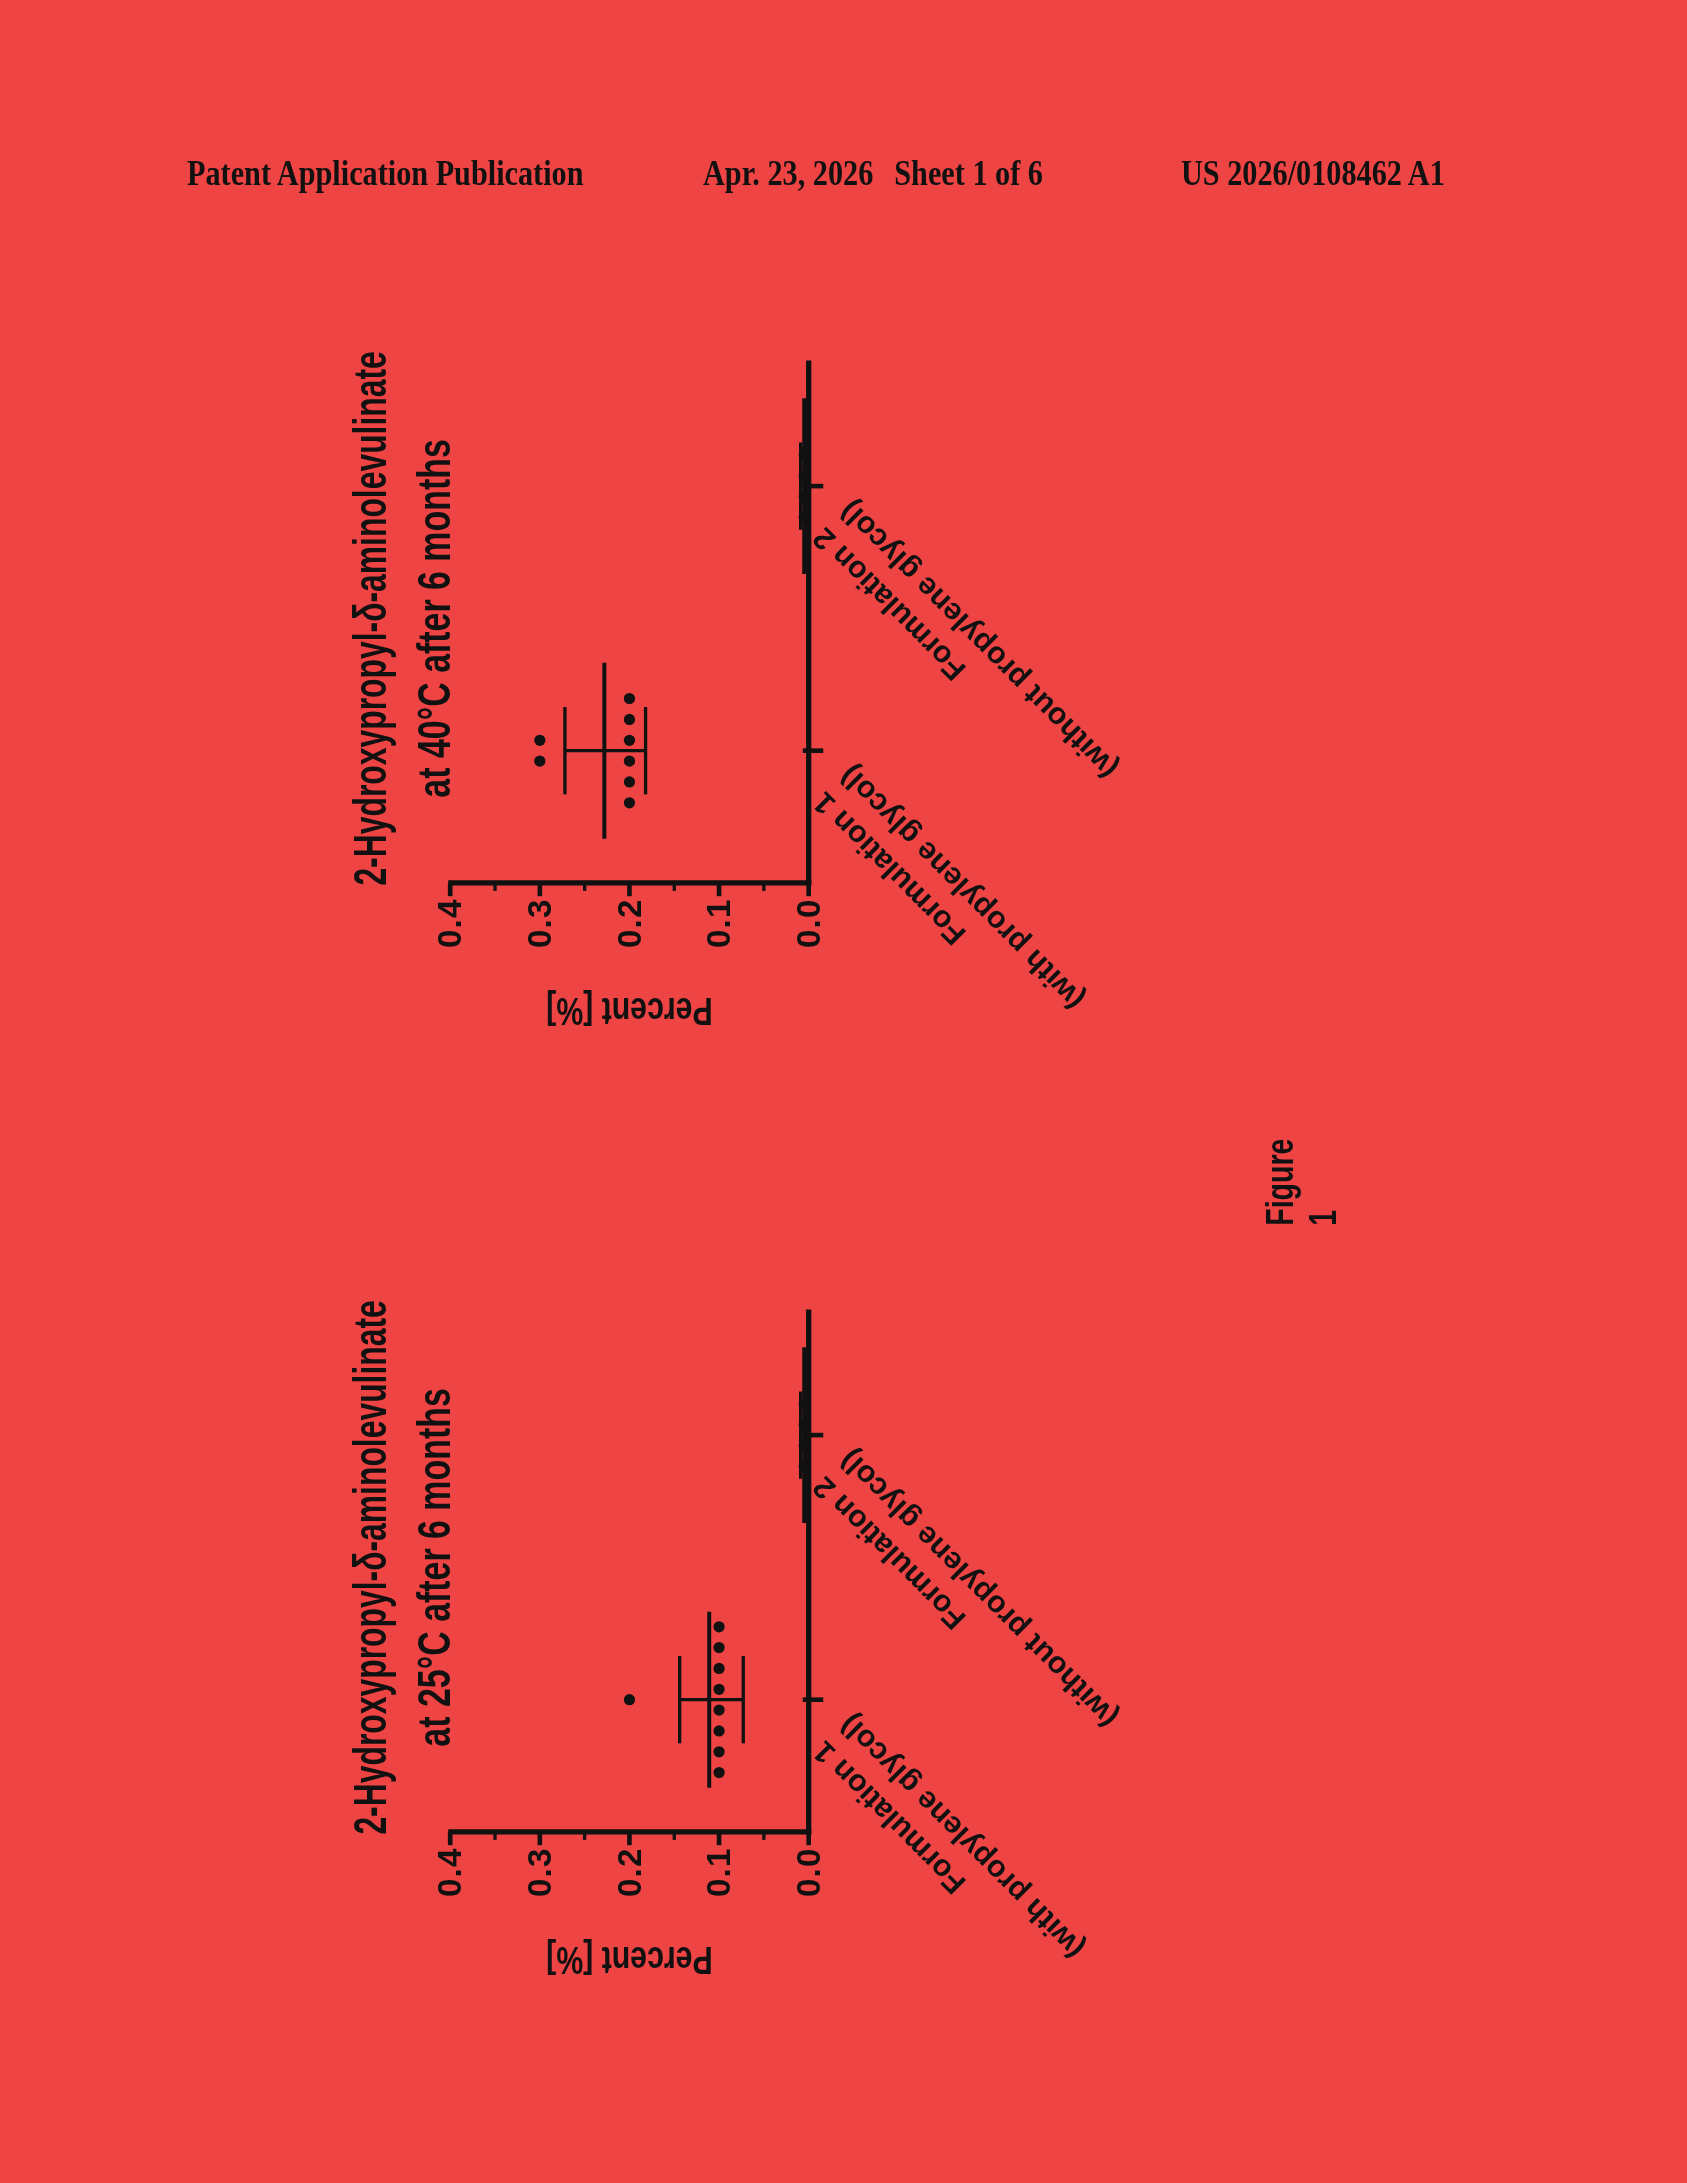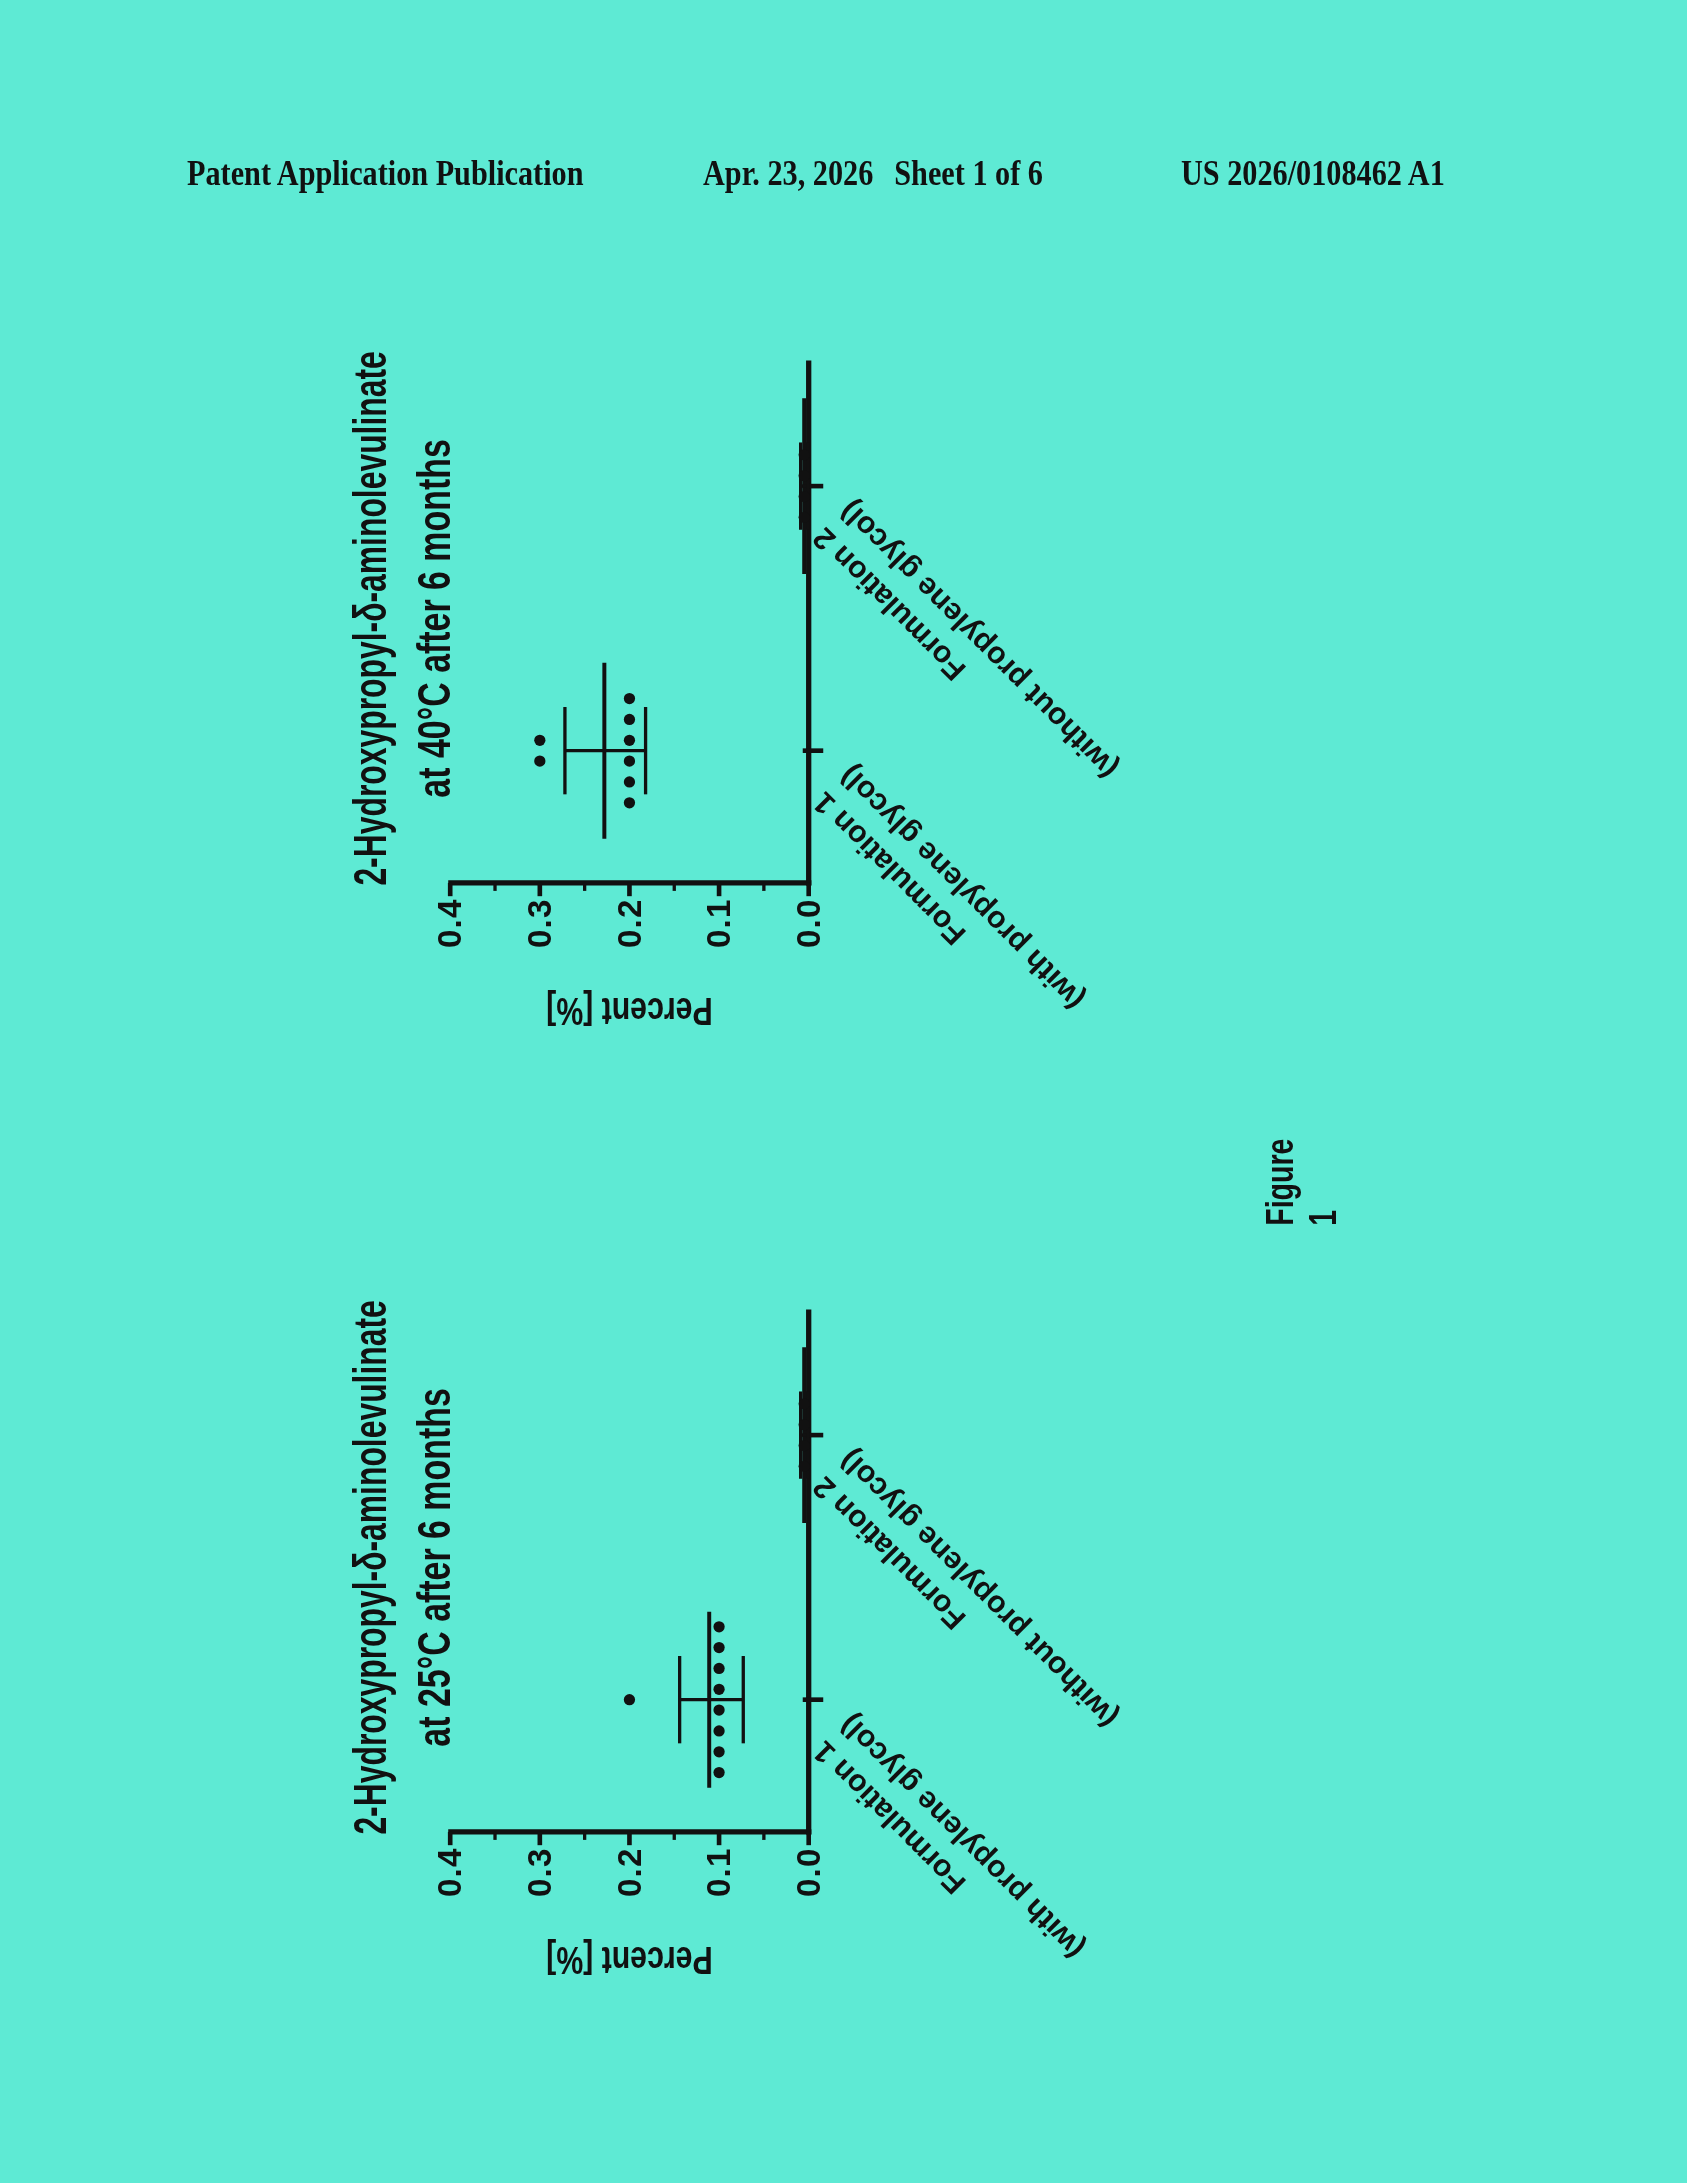--- a/index.html
+++ b/index.html
@@ -1,16 +1,16 @@
 <!DOCTYPE html>
 <html style="font-size:10.6px"><head>
 <meta charset="utf-8">
 <style>
   html,body{margin:0;padding:0;background:#ffffff;}
-  .page{position:relative;width:1687px;height:2183px;background:#5eead4;overflow:hidden;
+  .page{position:relative;width:1687px;height:2183px;background:#ef4444;overflow:hidden;
         font-family:"Liberation Sans","DejaVu Sans",sans-serif;color:#111;}
   .hdr{position:absolute;top:152px;font-family:"Liberation Serif","DejaVu Serif",serif;
        font-weight:bold;font-size:36px;color:#111;white-space:pre;display:inline-block;
        transform:scaleX(0.84);transform-origin:0 0;}
   .hdr-left{left:187px;}
   .hdr-center{left:703px;}
   .hdr-center .gap{display:inline-block;width:25px;}
   .hdr-right{left:1181px;}
   .chart-wrap{position:absolute;width:840px;height:834px;}
   .chart-wrap.c40{left:308px;top:251px;}

